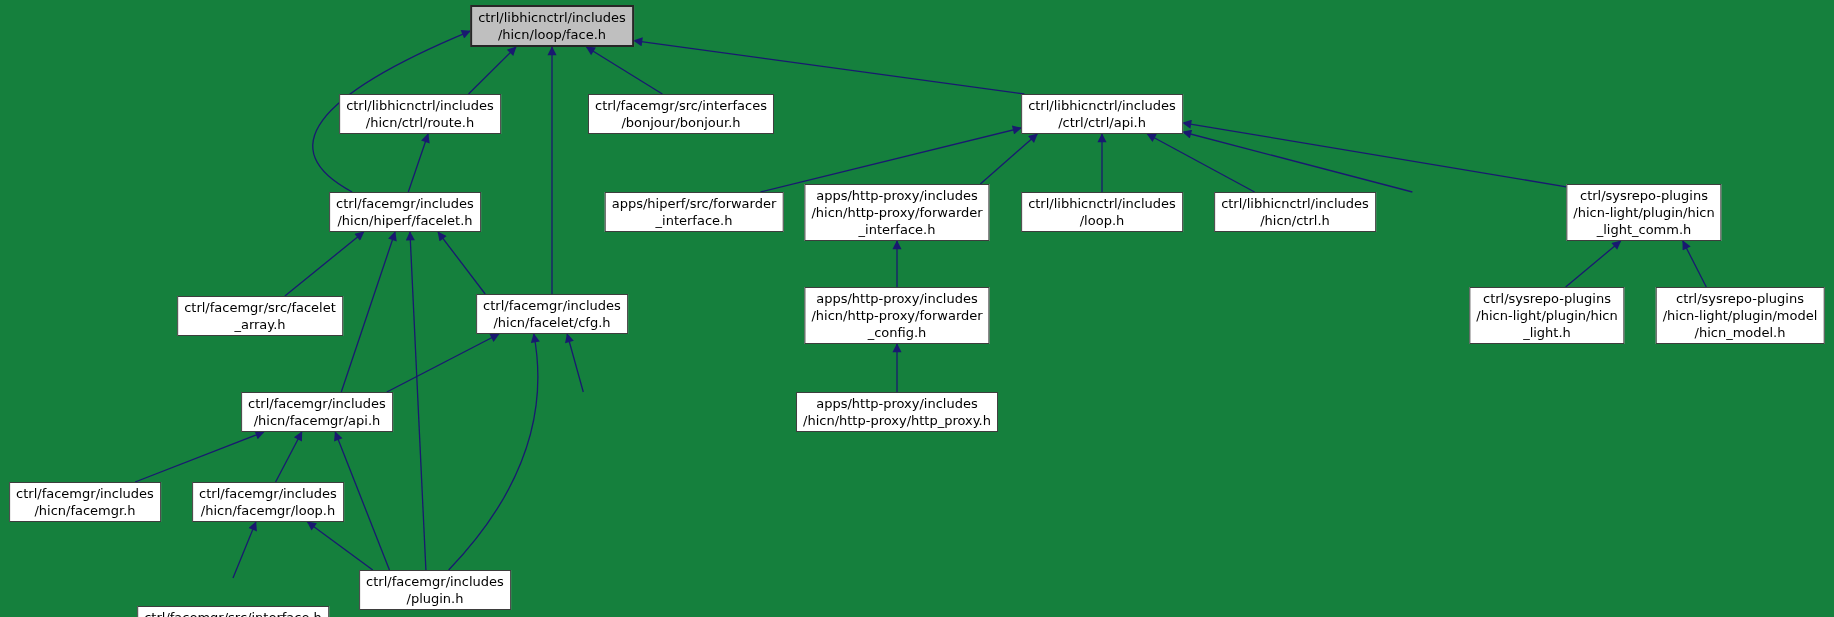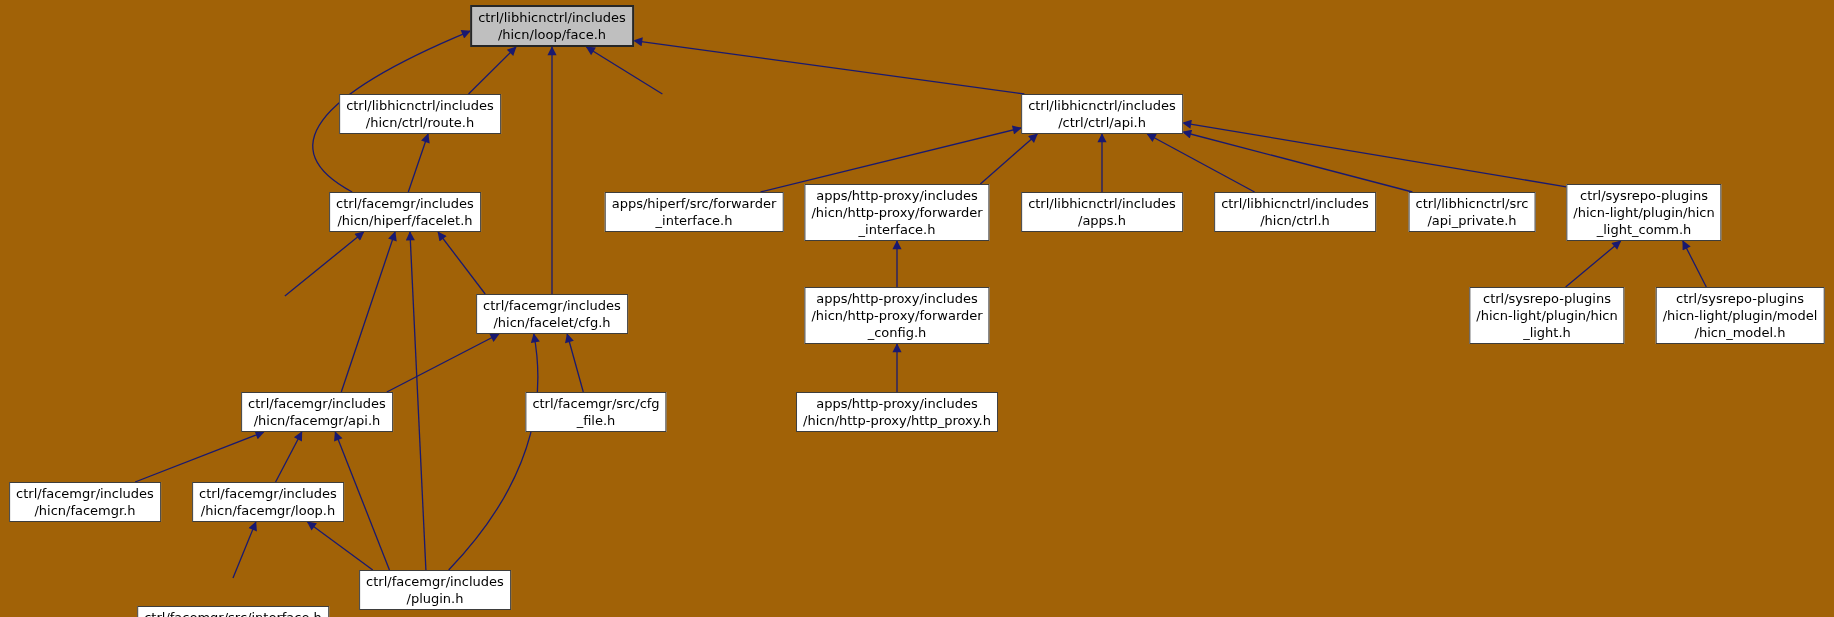--- a/index.html
+++ b/index.html
@@ -1,19 +1,19 @@
 <!DOCTYPE html>
 <html><head>
 <meta charset="utf-8">
 <style>
   html,body{margin:0;padding:0;background:#ffffff;}
   #canvas{
     position:relative;
     width:1834px;height:617px;
-    background:#a16207;
+    background:#15803d;
     font-family:"DejaVu Sans", "Liberation Sans", sans-serif;
     overflow:hidden;
   }
   #edges{position:absolute;left:0;top:0;z-index:0;}
   .node{
     position:absolute;
     transform:translateX(-50%);
     background:#ffffff;
     border:1.5px solid #3d3d3d;
     padding:2px 6px;
@@ -74,53 +74,57 @@
   </svg>
 
 <div class="node highlight" style="left: 552px; top: 5px;">
       <span>ctrl/libhicnctrl/includes</span>
       <span>/hicn/loop/face.h</span>
     </div>
     <div class="node" style="left: 420px; top: 94px;">
       <span>ctrl/libhicnctrl/includes</span>
       <span>/hicn/ctrl/route.h</span>
     </div>
+    <div class="node" style="left: 681px; top: 94px;">
+      <span>ctrl/facemgr/src/interfaces</span>
+      <span>/bonjour/bonjour.h</span>
+    </div>
     <div class="node" style="left: 1102px; top: 94px;">
       <span>ctrl/libhicnctrl/includes</span>
       <span>/ctrl/ctrl/api.h</span>
     </div>
     <div class="node" style="left: 405px; top: 192px;">
       <span>ctrl/facemgr/includes</span>
       <span>/hicn/hiperf/facelet.h</span>
     </div>
     <div class="node" style="left: 682px; top: 192px; margin-left: 12px;">
       <span>apps/hiperf/src/forwarder</span>
       <span>_interface.h</span>
     </div>
     <div class="node" style="left: 897px; top: 184px;">
       <span>apps/http-proxy/includes</span>
       <span>/hicn/http-proxy/forwarder</span>
       <span>_interface.h</span>
     </div>
     <div class="node" style="left: 1102px; top: 192px;">
       <span>ctrl/libhicnctrl/includes</span>
-      <span>/apps.h</span>
+      <span>/loop.h</span>
     </div>
     <div class="node" style="left: 1295px; top: 192px;">
       <span>ctrl/libhicnctrl/includes</span>
       <span>/hicn/ctrl.h</span>
     </div>
-    <div class="node" style="left: 1472px; top: 192px;">
-      <span>ctrl/libhicnctrl/src</span>
-      <span>/api_private.h</span>
-    </div>
     <div class="node" style="left: 1644px; top: 184px;">
       <span>ctrl/sysrepo-plugins</span>
       <span>/hicn-light/plugin/hicn</span>
       <span>_light_comm.h</span>
+    </div>
+    <div class="node" style="left: 260px; top: 296px;">
+      <span>ctrl/facemgr/src/facelet</span>
+      <span>_array.h</span>
     </div>
     <div class="node" style="left: 552px; top: 294px;">
       <span>ctrl/facemgr/includes</span>
       <span>/hicn/facelet/cfg.h</span>
     </div>
     <div class="node" style="left: 897px; top: 287px;">
       <span>apps/http-proxy/includes</span>
       <span>/hicn/http-proxy/forwarder</span>
       <span>_config.h</span>
     </div>
@@ -131,24 +135,20 @@
     </div>
     <div class="node" style="left: 1740px; top: 287px;">
       <span>ctrl/sysrepo-plugins</span>
       <span>/hicn-light/plugin/model</span>
       <span>/hicn_model.h</span>
     </div>
     <div class="node" style="left: 317px; top: 392px;">
       <span>ctrl/facemgr/includes</span>
       <span>/hicn/facemgr/api.h</span>
     </div>
-    <div class="node" style="left: 596px; top: 392px;">
-      <span>ctrl/facemgr/src/cfg</span>
-      <span>_file.h</span>
-    </div>
     <div class="node" style="left: 897px; top: 392px;">
       <span>apps/http-proxy/includes</span>
       <span>/hicn/http-proxy/http_proxy.h</span>
     </div>
     <div class="node" style="left: 85px; top: 482px;">
       <span>ctrl/facemgr/includes</span>
       <span>/hicn/facemgr.h</span>
     </div>
     <div class="node" style="left: 268px; top: 482px;">
       <span>ctrl/facemgr/includes</span>

